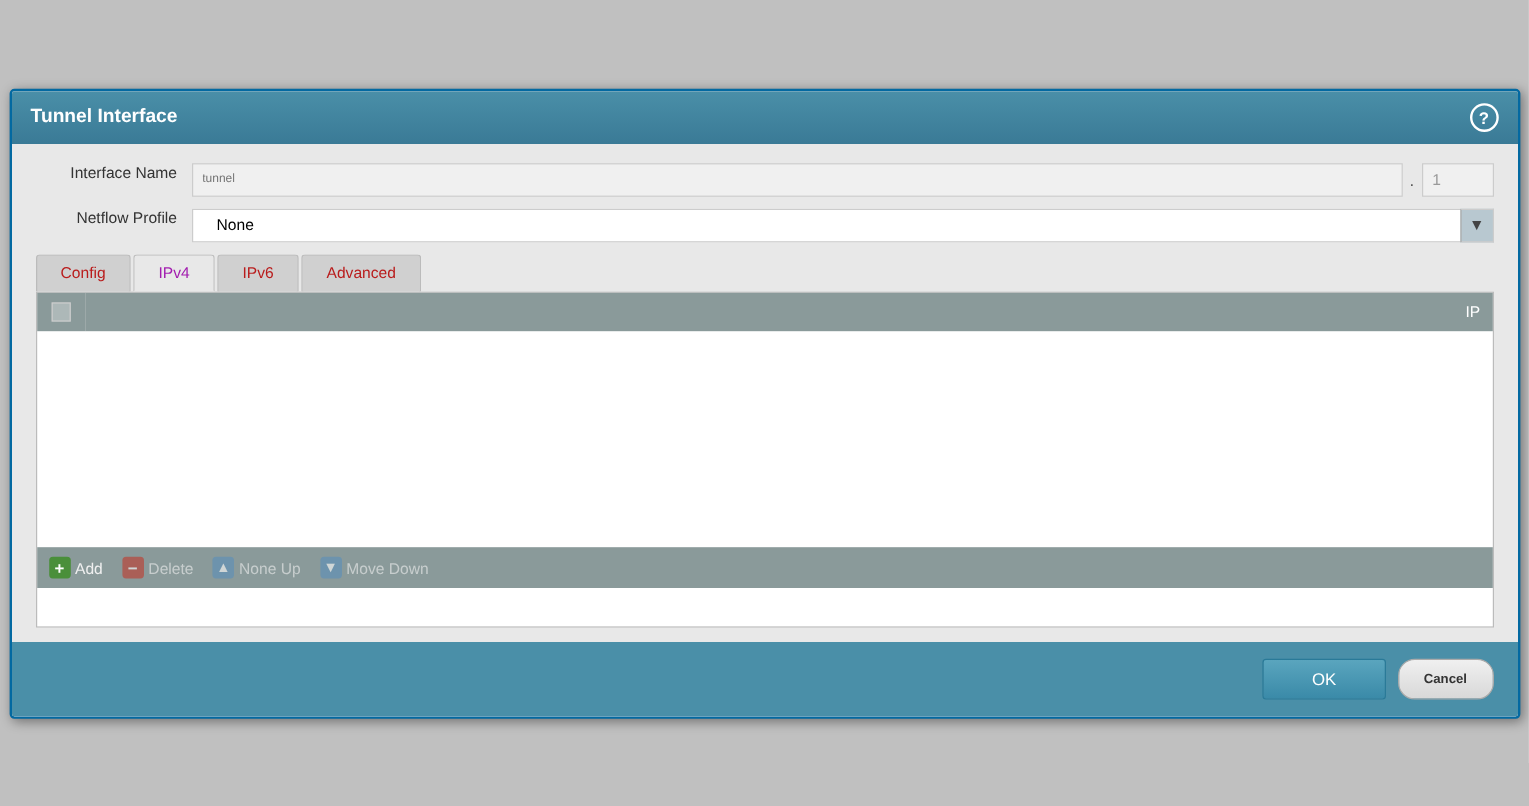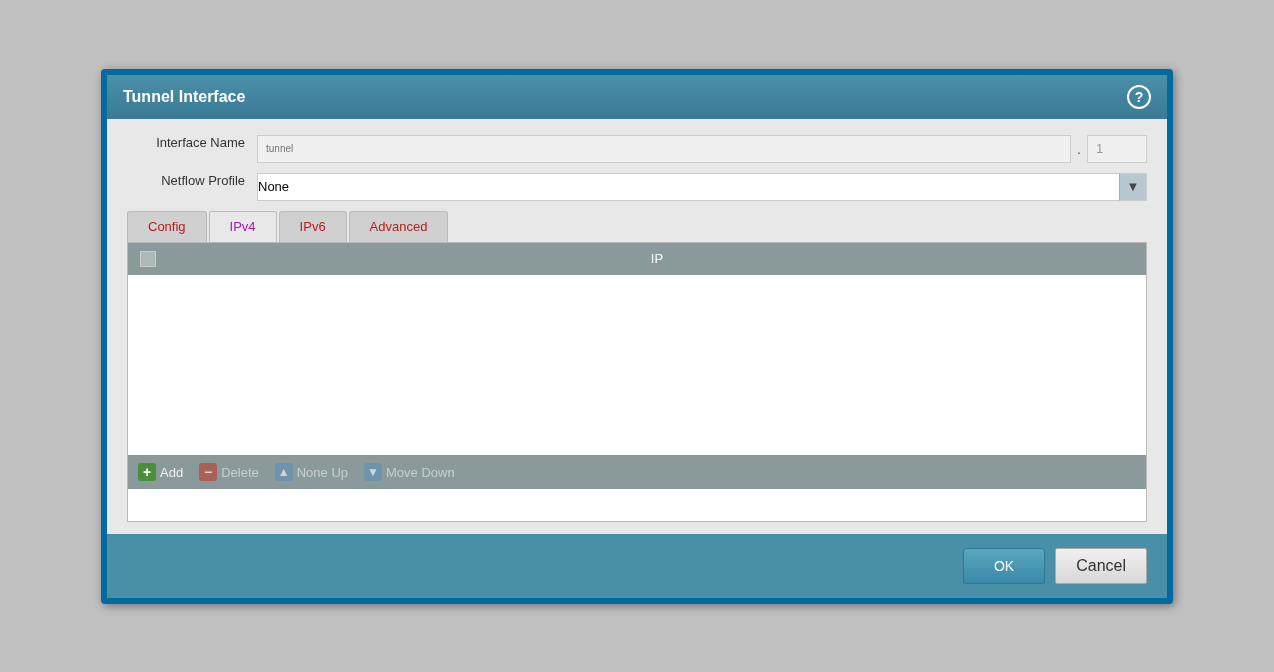--- a/index.html
+++ b/index.html
@@ -7,23 +7,23 @@
       font-family: Arial, sans-serif;
       font-size: 13px;
       background: #c0c0c0;
       display: flex;
       align-items: center;
       justify-content: center;
       width: 1274px;
       height: 672px;
     }
     .dialog {
-      width: 1072px;
+      width: 1259px;
       background: #e8e8e8;
-      border: 6px solid #0369a1;
+      border: 2px solid #0369a1;
       border-radius: 4px;
       overflow: hidden;
       box-shadow: 2px 2px 10px rgba(0,0,0,0.4);
     }
     .title-bar {
       background: linear-gradient(to bottom, #4a8fa8, #3a7a96);
       color: white;
       padding: 10px 16px;
       font-size: 16px;
       font-weight: bold;
@@ -101,21 +101,21 @@
       flex: 1;
       position: relative;
       display: flex;
       align-items: center;
     }
     .netflow-select {
       width: 100%;
       height: 28px;
       border: 1px solid #ccc;
       background: white;
-      padding: 3px 0;
+      padding: 3px 20px;
       font-size: 13px;
       appearance: none;
       -webkit-appearance: none;
       cursor: pointer;
     }
     .select-arrow {
       position: absolute;
       right: 0;
       top: 0;
       bottom: 0;
@@ -164,21 +164,21 @@
     .ip-table {
       width: 100%;
       border-collapse: collapse;
     }
     .ip-table-header {
       background: #8a9a9a;
       color: white;
     }
     .ip-table-header th {
       padding: 8px 10px;
-      text-align: center;
+      text-align: right;
       font-weight: normal;
       font-size: 13px;
     }
     .ip-table-header th:first-child {
       width: 40px;
       text-align: center;
     }
     .checkbox-cell {
       width: 40px;
       text-align: center;
@@ -285,35 +285,36 @@
       background: #4a8fa8;
       padding: 14px 20px;
       display: flex;
       justify-content: flex-end;
       gap: 10px;
     }
     .btn-ok {
       background: linear-gradient(to bottom, #5aa5be, #3a8aa8);
       color: white;
       border: 1px solid #2a7a98;
-      padding: 8px 30px;
+      padding: 8px 40px;
       font-size: 14px;
       border-radius: 3px;
       cursor: pointer;
       min-width: 80px;
     }
     .btn-cancel {
       background: linear-gradient(to bottom, #f0f0f0, #d8d8d8);
       color: #333;
       border: 1px solid #aaa;
       padding: 8px 20px;
-      font-size: 16px;
-      border-radius: 2px;
+      font-size: 11px;
+      border-radius: 14px;
       cursor: pointer;
       min-width: 80px;
+      font-weight: bold;
     }
     .empty-rows {
       height: 180px;
     }
   </style>
 </head>
 <body>
 
 <div class="dialog">
 

